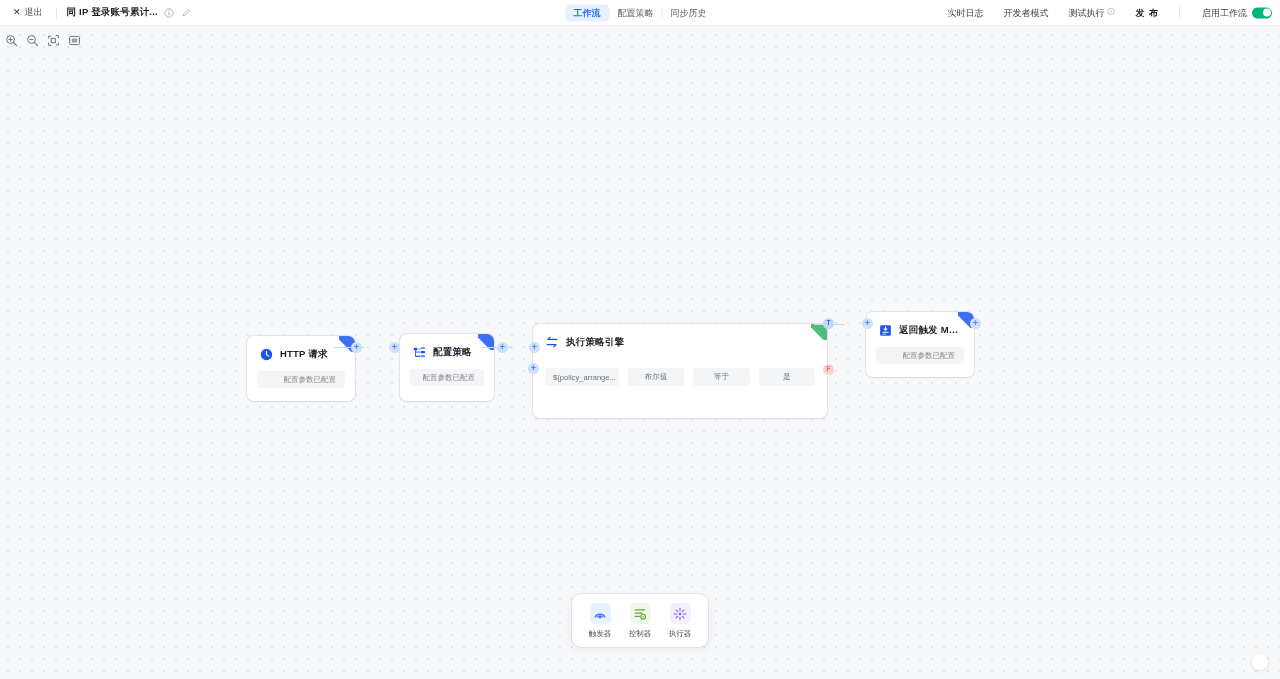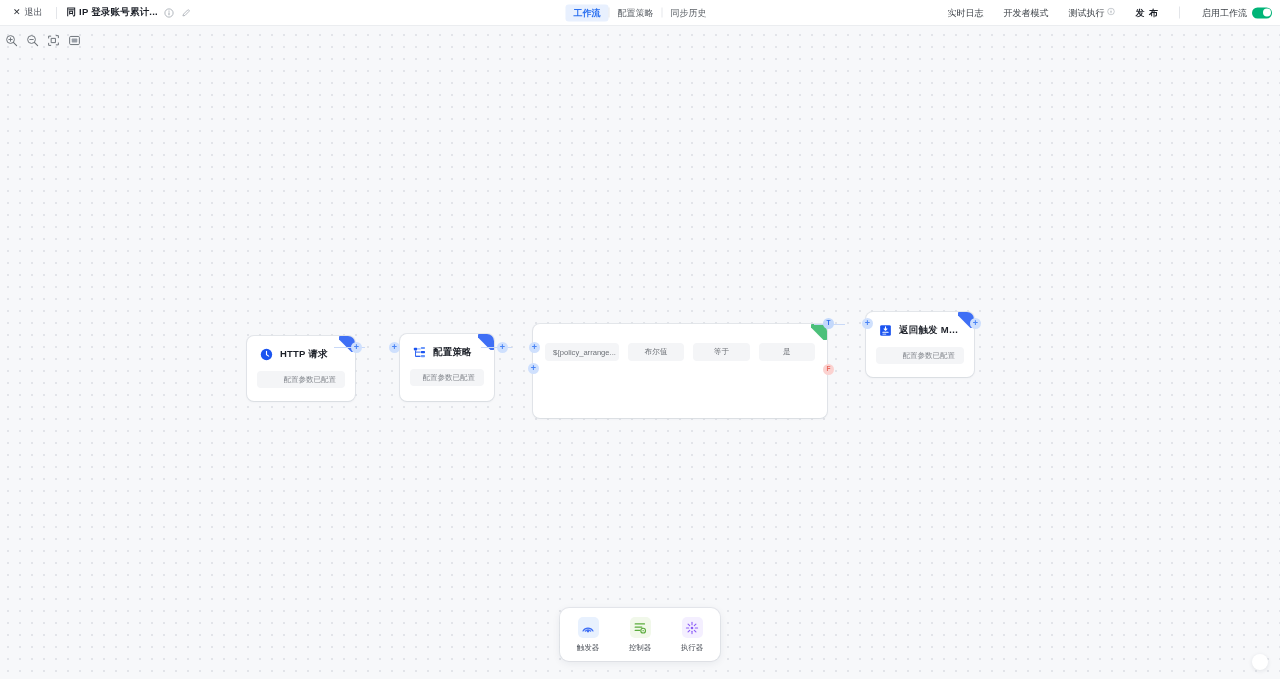--- a/index.html
+++ b/index.html
@@ -160,25 +160,25 @@
   }
   .port span { display: block; transform: translateY(-0.5px); }
   .port.tf { background: #c3d8fb; color: #2f6ae8; font-size: 6.5px; }
   .port.pf { background: #fbd2d0; color: #e8695f; font-size: 6.5px; }
   .link {
     position: absolute; height: 1px; background: #c9d9f7; z-index: 8;
   }
 
   
   .palette {
-    position: absolute; left: 50%; bottom: 18px;
+    position: absolute; left: 50%; bottom: 32px;
     transform: translateX(-50%);
     background: #ffffff; border-radius: 9px;
     box-shadow: 0 2px 9px rgba(25,35,60,.08), 0 0 0 1px rgba(230,232,236,.9);
-    display: flex; align-items: center; gap: 14px;
+    display: flex; align-items: center; gap: 2px;
     padding: 8px 9px; z-index: 25;
   }
   .pal-item {
     width: 38px; display: flex; flex-direction: column;
     align-items: center; gap: 5px; cursor: pointer;
     padding: 1px 0 0 0;
   }
   .pal-ico {
     width: 21px; height: 21px; border-radius: 5px;
     display: flex; align-items: center; justify-content: center;
@@ -306,20 +306,29 @@
   </div>
   <div class="port" style="left:497px; top:316px;">
       <span>+</span>
     </div>
   <div class="port" style="left:529px; top:316px;">
       <span>+</span>
     </div>
 
   <div class="node" style="left:533px; top:298px; width:294px; height:94px;">
     <span class="node-corner corner-green"></span>
+    <div class="node-head">
+      <span class="node-ico">
+        <svg width="14" height="14" viewBox="0 0 16 16">
+          <path d="M13.5 5H3.3l2.6-2.6" fill="none" stroke="#1b54f0" stroke-width="1.5" stroke-linecap="round" stroke-linejoin="round"></path>
+          <path d="M2.5 11h10.2l-2.6 2.6" fill="none" stroke="#1b54f0" stroke-width="1.5" stroke-linecap="round" stroke-linejoin="round"></path>
+        </svg>
+      </span>
+      <span class="node-title">执行策略引擎</span>
+    </div>
     <div class="node-body" style="padding-top:19px;">
       <div class="cond-row">
         <div class="cond-cell w1">${policy_arrange...</div>
         <div class="cond-cell w2">布尔值</div>
         <div class="cond-cell w3">等于</div>
         <div class="cond-cell w4">是</div>
       </div>
     </div>
   </div>
   <div class="port" style="left:528px; top:337px;">

